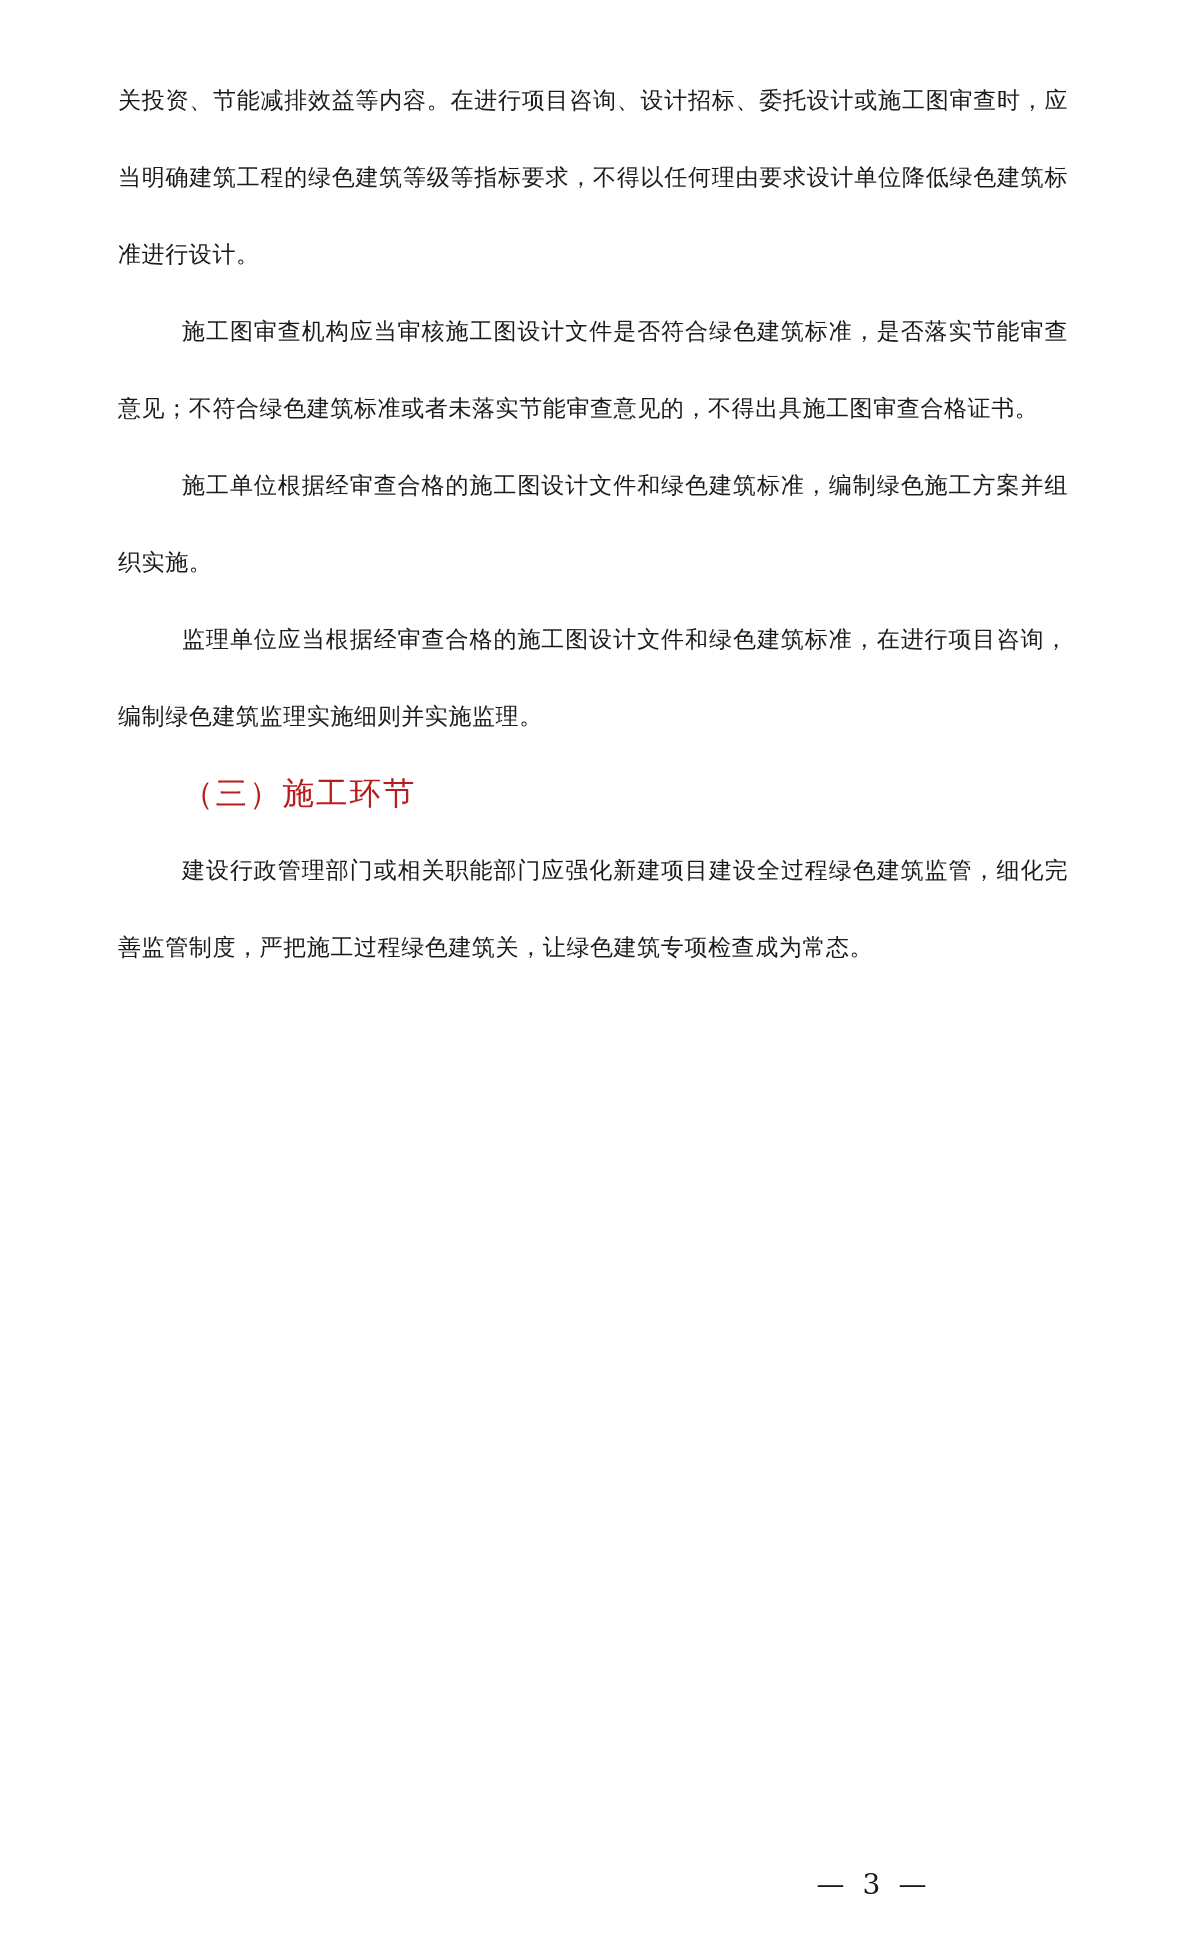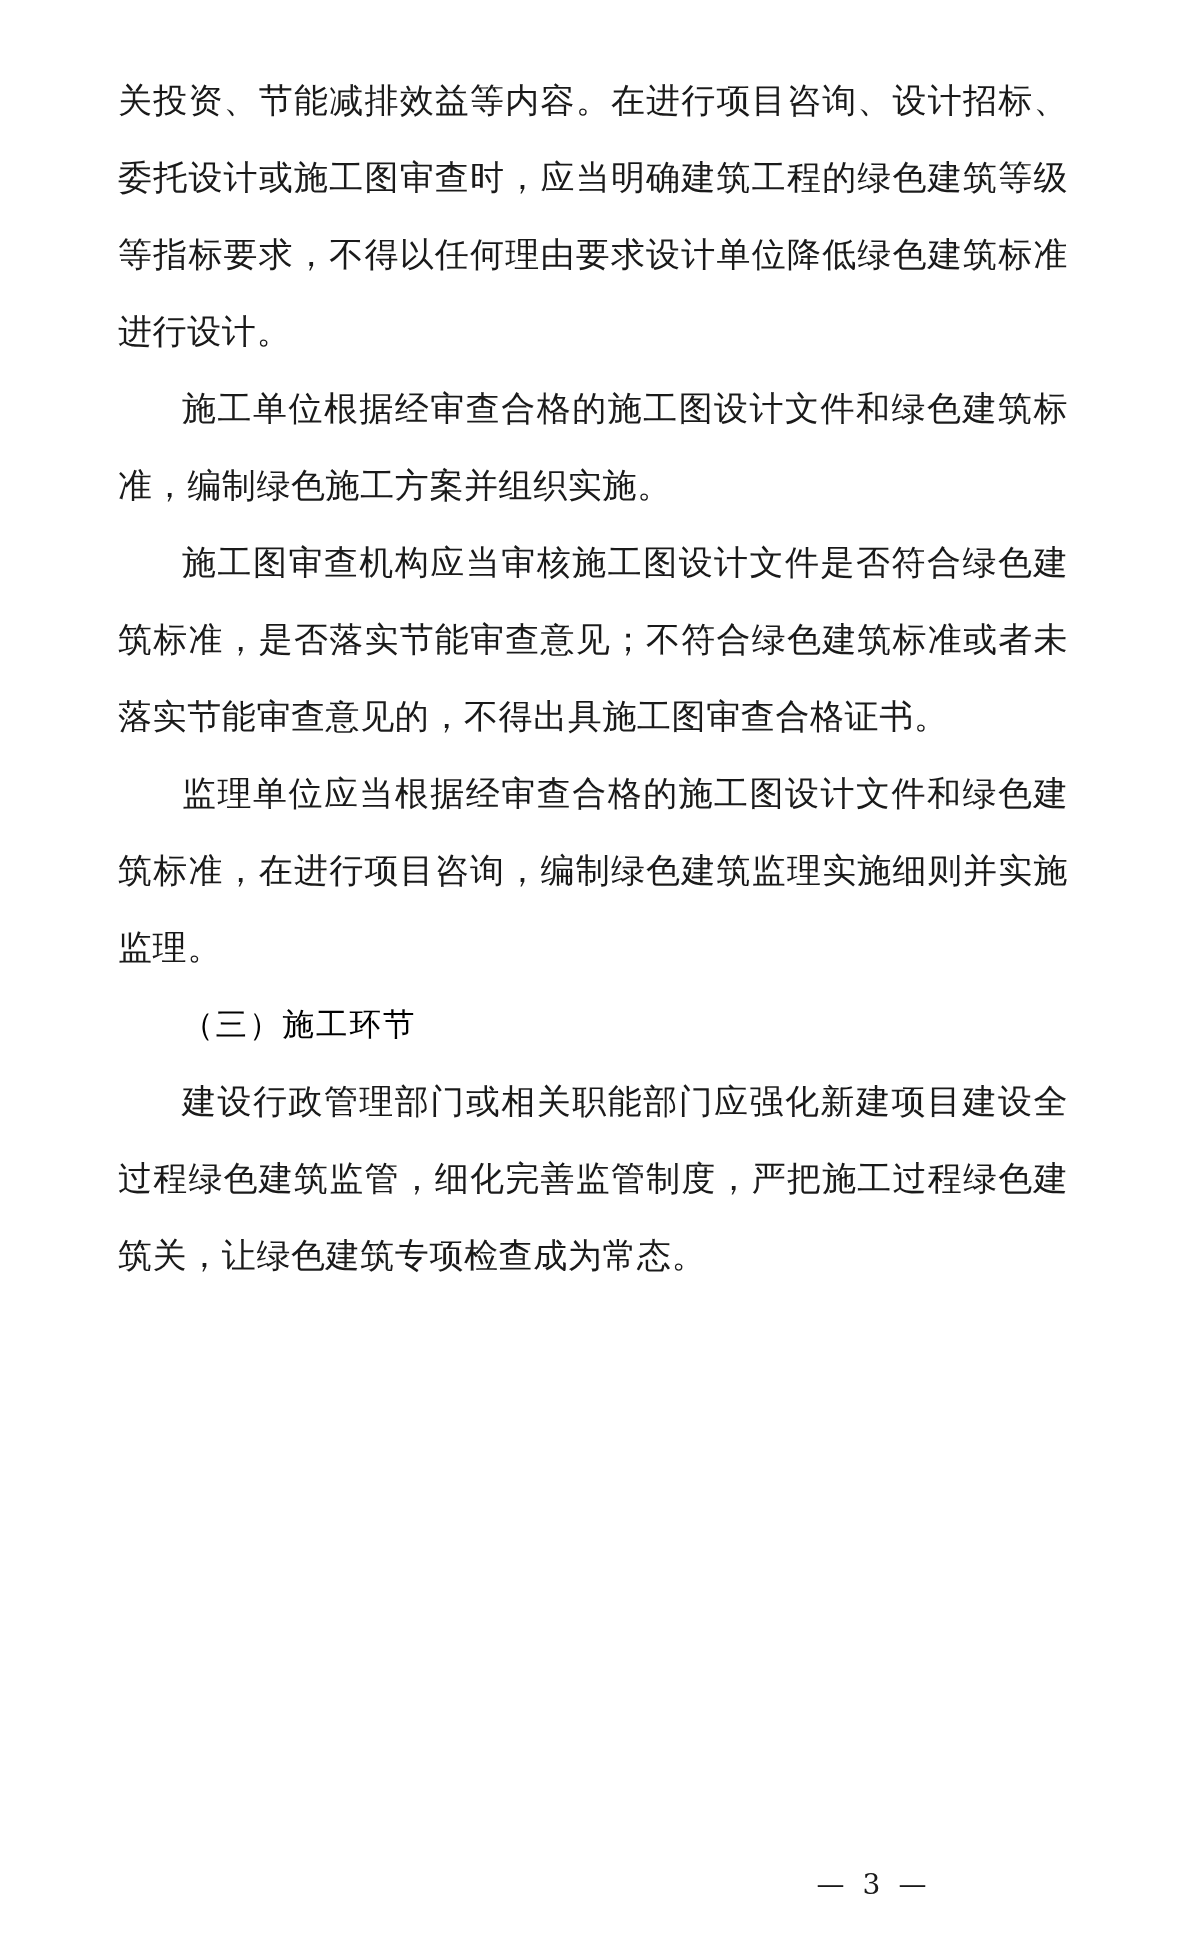--- a/index.html
+++ b/index.html
@@ -23,38 +23,38 @@
     height: 1953px;
     box-sizing: border-box;
     padding: 62px 118px 0 118px;
     background: #ffffff;
   }
   .doc-body {
     width: 950px;
   }
   p.para {
     margin: 0 0 0 0;
-    font-size: 34px;
+    font-size: 23px;
     line-height: 77px;
     text-align: justify;
     text-justify: inter-ideograph;
     letter-spacing: 0.6px;
     color: #1a1a1a;
     font-family: Liberation Serif, serif;
   }
   p.indent {
     text-indent: 64px;
   }
   p.heading {
     margin: 0;
     font-size: 31.5px;
     line-height: 77px;
     text-indent: 64px;
     letter-spacing: 2px;
-    color: #000000;
+    color: #b91c1c;
   }
   .page-number {
     position: absolute;
     left: 0;
     right: 0;
     bottom: 52px;
     text-align: center;
     font-size: 28px;
     color: #1a1a1a;
     letter-spacing: 2px;
@@ -67,23 +67,23 @@
 </style>
 </head>
 <body>
 
 <div class="page">
   <div class="doc-body">
 
     <p class="para">关投资、节能减排效益等内容。在进行项目咨询、设计招标、委托设计或施工图审查时，应当明确建筑工程的绿色建筑等级等指标要求，不得以任何理由要求设计单位降低绿色建筑标准进行设计。</p>
 
 
+    <p class="para indent">施工图审查机构应当审核施工图设计文件是否符合绿色建筑标准，是否落实节能审查意见；不符合绿色建筑标准或者未落实节能审查意见的，不得出具施工图审查合格证书。</p>
+
     <p class="para indent">施工单位根据经审查合格的施工图设计文件和绿色建筑标准，编制绿色施工方案并组织实施。</p>
-
-    <p class="para indent">施工图审查机构应当审核施工图设计文件是否符合绿色建筑标准，是否落实节能审查意见；不符合绿色建筑标准或者未落实节能审查意见的，不得出具施工图审查合格证书。</p>
 
     <p class="para indent">监理单位应当根据经审查合格的施工图设计文件和绿色建筑标准，在进行项目咨询，编制绿色建筑监理实施细则并实施监理。</p>
 
     <p class="heading">（三）施工环节</p>
 
     <p class="para indent">建设行政管理部门或相关职能部门应强化新建项目建设全过程绿色建筑监管，细化完善监管制度，严把施工过程绿色建筑关，让绿色建筑专项检查成为常态。</p>
 
 
   </div>
 

